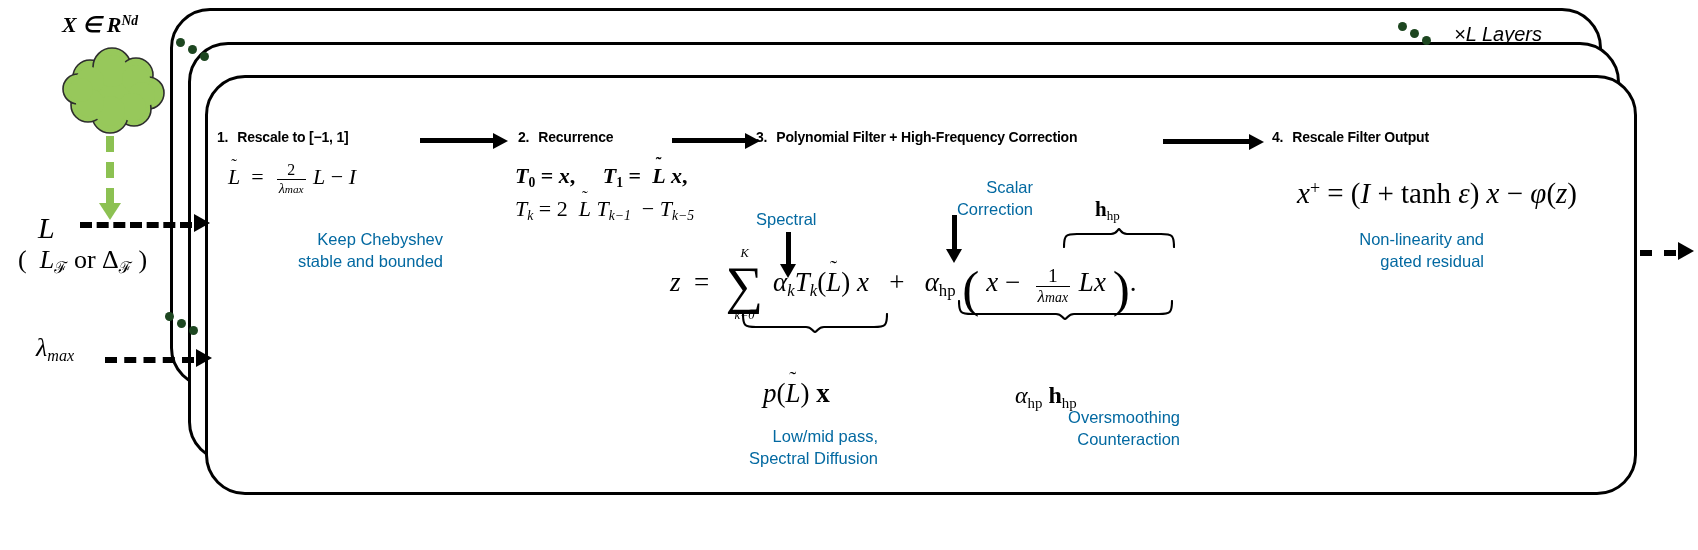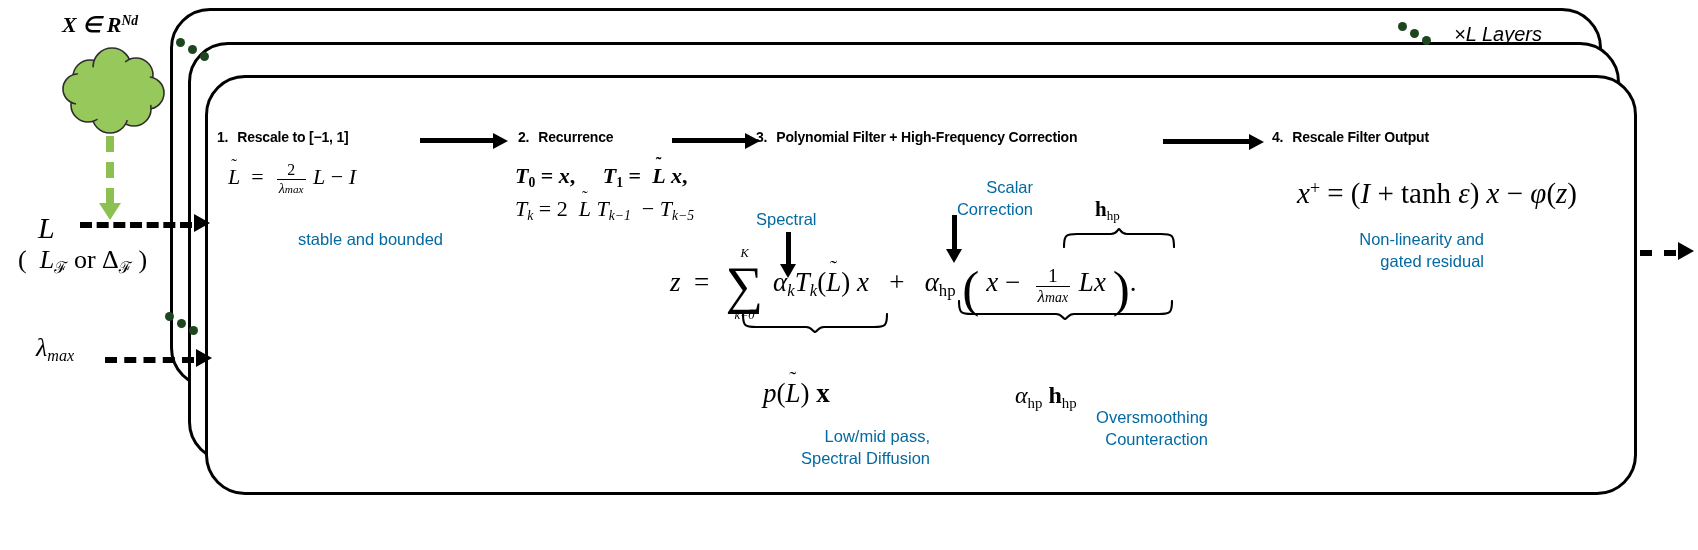--- a/index.html
+++ b/index.html
@@ -247,20 +247,21 @@
   </div>
 
   <div class="formula abs" style="left:228px; top:162px; font-size:22px; z-index:6;">
     <span class="tilde-wrap"><span class="tl">˜</span><span class="mathit">L</span></span>
     <span class="mathrm">&nbsp;=&nbsp;</span>
     <span class="frac"><span class="n mathrm">2</span><span class="d mathit">λ<span style="font-size:0.8em">max</span></span></span>
     <span class="mathit">L</span><span class="mathrm">&nbsp;−&nbsp;</span><span class="mathit">I</span>
   </div>
 
   <div class="caption abs" style="left:228px; top:228px; width:215px; z-index:6;">
+    <div>Keep Chebyshev</div>
     <div>stable and bounded</div>
   </div>
 
   <div class="harrow" style="left:420px; top:138px; width:75px;"></div>
 
   <div class="step-title abs" style="left:518px; top:128px; z-index:6;">
     <span class="num">2.</span><span>Recurrence</span>
   </div>
 
   <div class="formula abs" style="left:515px; top:163px; font-size:22px; z-index:6;font-weight:bold;">
@@ -328,29 +329,29 @@
   <div class="brace" style="left:958px; top:300px; z-index:6;">
     <svg width="215" height="20" viewBox="0 0 215 20">
       <path d="M1,1 C1,13 3,14 14,14 L98,14 C104,14 104,18 107,19 C110,18 110,14 116,14 L201,14 C212,14 214,13 214,1" fill="none" stroke="#000" stroke-width="2.1" stroke-linecap="round"></path>
     </svg>
   </div>
   <div class="lbl-small" style="left:1006px; top:325px;">high-pass skip</div>
 
   <div class="formula abs" style="left:763px; top:378px; font-size:27px; z-index:6;">
     <span class="mathit">p</span><span class="mathrm">(</span><span class="tilde-wrap"><span class="tl">˜</span><span class="mathit">L</span></span><span class="mathrm">)</span>&nbsp;<span style="font-family:'Liberation Serif',serif; font-weight:bold;">x</span>
   </div>
-  <div class="caption abs" style="left:740px; top:425px; width:190px; z-index:6;">
+  <div class="caption abs" style="left:688px; top:425px; width:190px; z-index:6;">
     <div>Low/mid pass,</div>
     <div>Spectral Diffusion</div>
   </div>
 
   <div class="formula abs" style="left:1015px; top:382px; font-size:24px; z-index:6;">
     <span class="mathit">α</span><span class="sub mathrm">hp</span>&nbsp;<span style="font-family:'Liberation Serif',serif; font-weight:bold;">h</span><span class="sub mathrm">hp</span>
   </div>
-  <div class="caption abs" style="left:990px; top:406px; width:190px; z-index:6;margin-left:28px;">
+  <div class="caption abs" style="left:990px; top:406px; width:190px; z-index:6;">
     <div>Oversmoothing</div>
     <div>Counteraction</div>
   </div>
 
   <div class="harrow" style="left:1163px; top:139px; width:88px;"></div>
 
   <div class="step-title abs" style="left:1272px; top:128px; z-index:6;">
     <span class="num">4.</span><span>Rescale Filter Output</span>
   </div>
 

